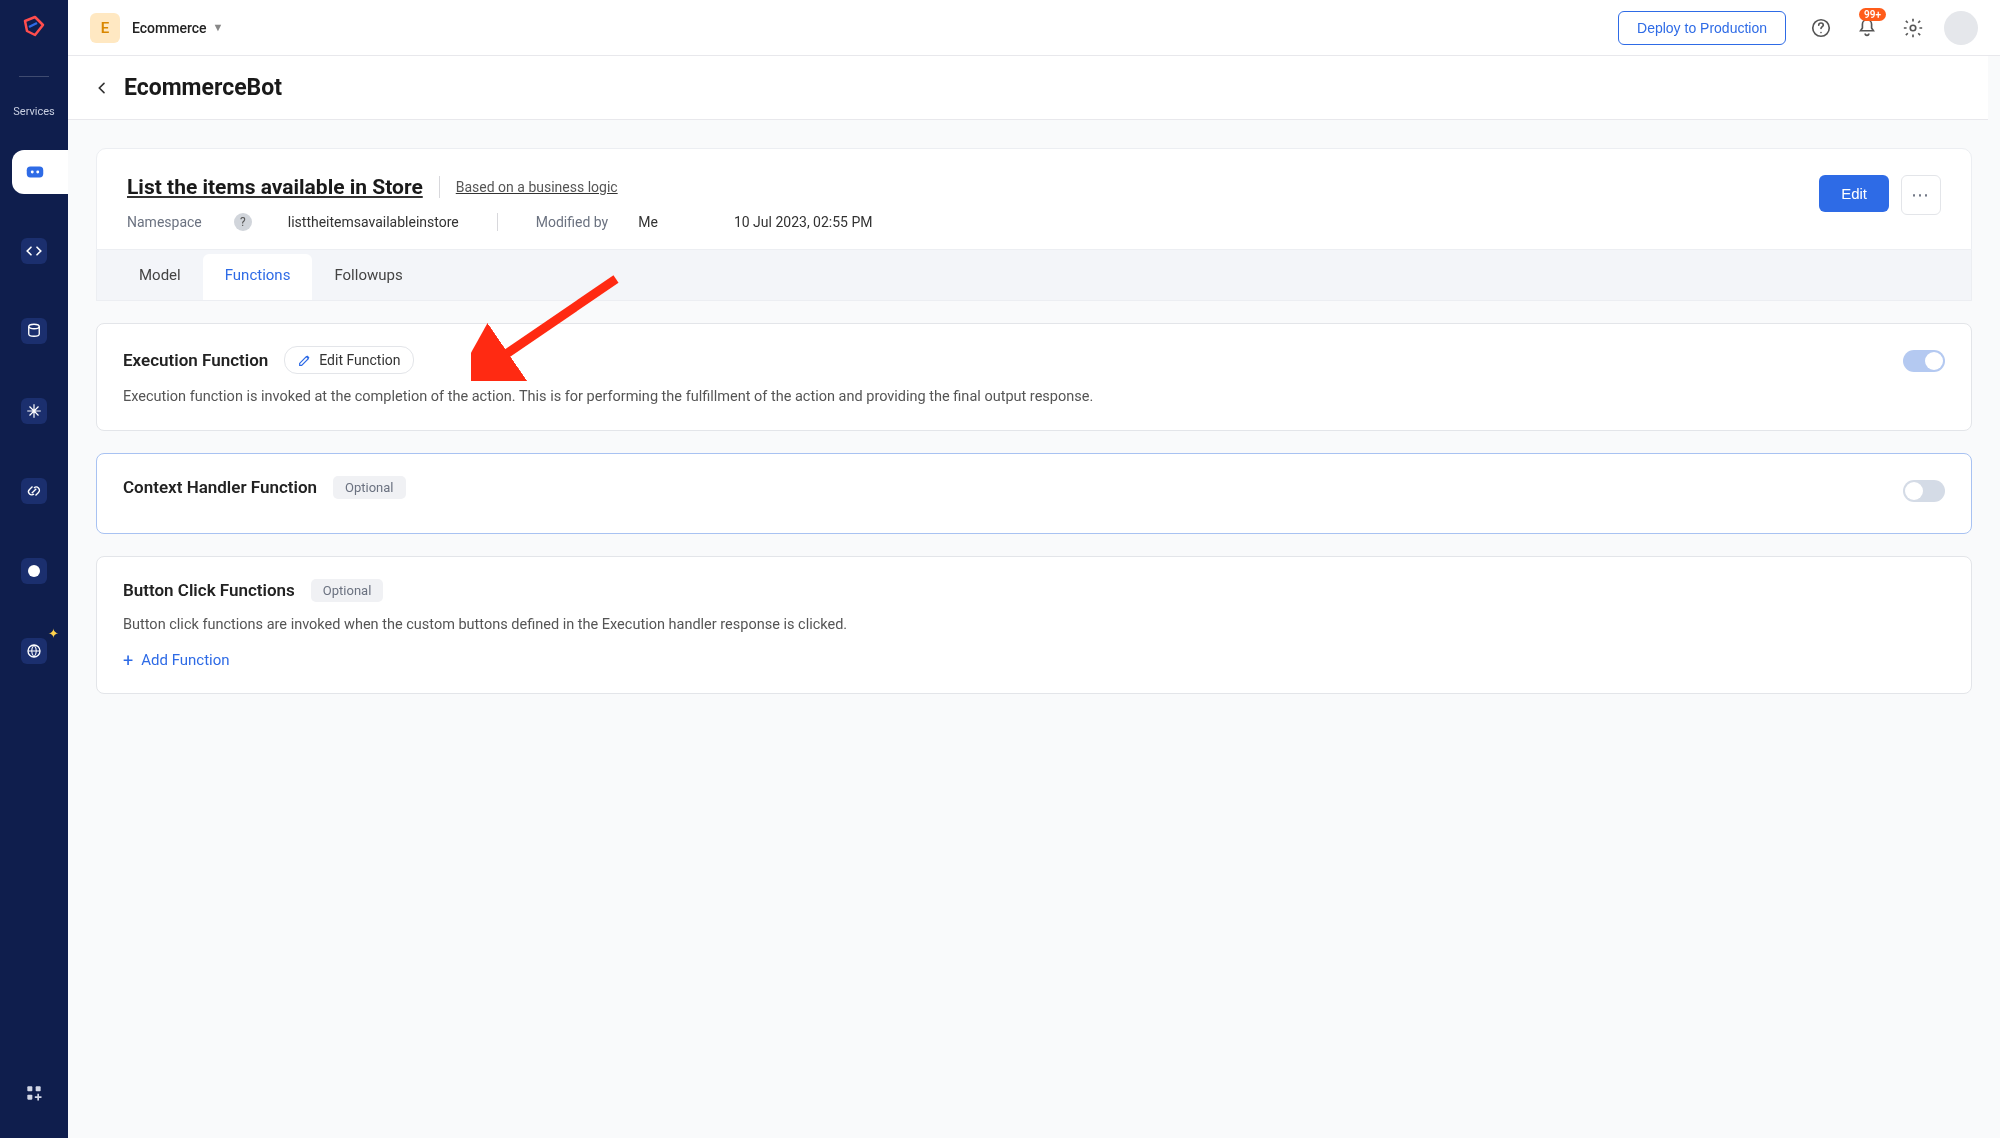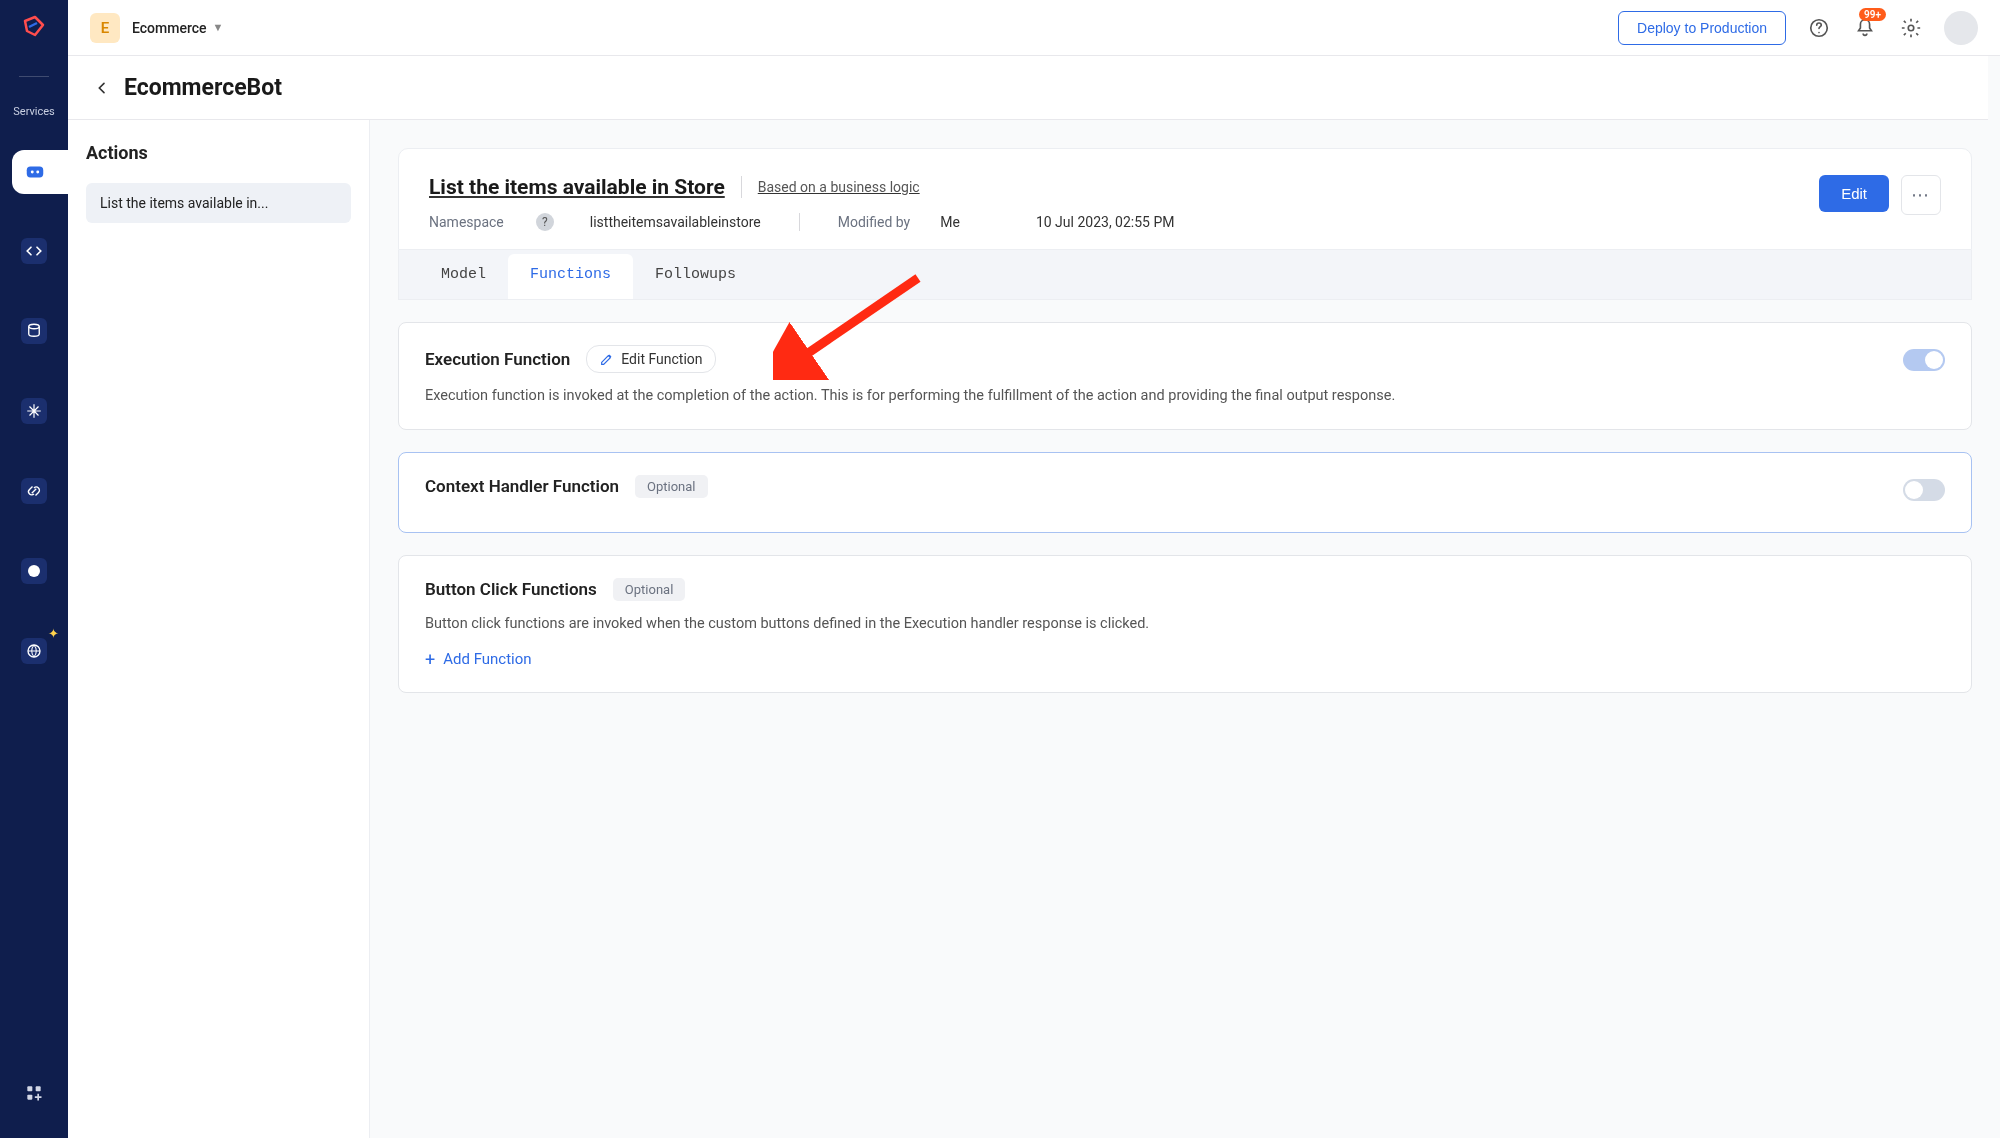--- a/index.html
+++ b/index.html
@@ -16,21 +16,21 @@
 .rail-bottom { margin-top: auto; margin-bottom: 24px; }
 .rail-sparkle { position:absolute; top:-4px; right:-4px; color:#ffd24d; font-size:13px; }
 
 
 .topbar { position: fixed; left: 68px; right: 0; top: 0; height: 56px; background:#fff; border-bottom: 1px solid #e8e8ec; display:flex; align-items:center; padding: 0 22px; }
 .proj-badge { width: 30px; height: 30px; background:#ffe8c2; color:#d98700; font-weight:600; border-radius:6px; display:flex; align-items:center; justify-content:center; margin-right: 12px; font-size:15px; }
 .proj-name { font-weight:500; color:#222; margin-right:6px; }
 .proj-caret { color:#888; font-size:11px; }
 .topbar-spacer { flex:1; }
 .deploy-btn { border:1px solid #2e6be6; color:#2e6be6; background:#fff; padding: 8px 18px; border-radius:6px; font-size:14px; cursor:pointer; }
-.top-icon { width:24px; height:24px; color:#555; margin-left: 22px; cursor:pointer; position:relative; display:flex; align-items:center; justify-content:flex-start; }
+.top-icon { width:24px; height:24px; color:#555; margin-left: 22px; cursor:pointer; position:relative; display:flex; align-items:center; justify-content:flex-end; }
 .notif-badge { position:absolute; top:-8px; right:-8px; background:#ff5c1a; color:#fff; font-size:10px; font-weight:600; padding: 1px 5px; border-radius:9px; }
 .avatar { width:34px; height:34px; border-radius:50%; background:#e5e7eb; margin-left:20px; cursor:pointer; }
 
 
 .crumb-row { position: fixed; left: 68px; right:12px; top:56px; height: 64px; background:#fff; border-bottom:1px solid #e8e8ec; display:flex; align-items:center; padding: 0 18px; }
 .back-chevron { color:#555; cursor:pointer; padding:4px 8px; }
 .crumb-title { font-size: 23px; font-weight:700; color:#1a1a1a; margin-left:6px; }
 
 
 .frame { position:fixed; left:68px; top:120px; right:0; bottom:0; display:flex; background:#f9fafb; }
@@ -51,21 +51,21 @@
 .ph-meta { margin-top:14px; display:flex; align-items:center; color:#6b7280; font-size:14px;gap:24px; }
 .ph-meta .lbl { color:#6b7280; }
 .ph-meta .val { color:#333; margin-left:6px; }
 .ph-meta .q-icon { display:inline-flex; width:18px; height:18px; border-radius:50%; background:#d1d5db; color:#555; font-size:12px; align-items:center; justify-content:center; margin-left:8px; margin-right:6px; }
 .ph-meta-sep { width:1px; height:18px; background:#d8d8dc; margin:0 14px; }
 .edit-btn { background:#2e6be6; color:#fff; border:none; padding:10px 22px; border-radius:6px; font-size:15px; cursor:pointer; margin-right:12px; }
 .more-btn { width:40px; height:40px; border:1px solid #e3e5e9; border-radius:6px; background:#fff; cursor:pointer; color:#6b7280; display:flex; align-items:center; justify-content:center; font-size:18px; letter-spacing:2px; }
 
 
 .tabs-row { background:#f3f5f9; border:1px solid #eceef2; border-top:none; padding: 0 20px; display:flex; }
-.tab { padding: 16px 22px; color:#444; cursor:pointer; font-size:15px;font-family:Liberation Mono, monospace; }
+.tab { padding: 16px 22px; color:#444; cursor:pointer; font-size:15px; }
 .tab.active { color:#2e6be6; background:#fff; border-radius:6px 6px 0 0; margin-top:4px; padding-top:12px; }
 
 
 .cards-wrap { padding: 22px 0; }
 .card { background:#fff; border:1px solid #e3e5e9; border-radius:8px; padding: 22px 26px; margin-bottom: 22px; display:flex; }
 .card.highlighted { border-color:#a8c2f2; }
 .card-body { flex:1; }
 .card-title-row { display:flex; align-items:center; margin-bottom: 12px; }
 .card-title { font-size:17px; font-weight:600; color:#222; margin-right: 16px; }
 .card-desc { color:#555; font-size:14.5px; line-height:1.5; }
@@ -193,24 +193,20 @@
 <div class="crumb-row">
   <span class="back-chevron">
     <svg width="16" height="16" viewBox="0 0 24 24">
         <path d="M15 5 L8 12 L15 19" stroke="#333" stroke-width="2.4" fill="none" stroke-linecap="round"></path>
       </svg>
   </span>
   <span class="crumb-title">EcommerceBot</span>
 </div>
 
 <div class="frame">
-  <div class="side-panel">
-    <div class="side-title">Actions</div>
-    <div class="side-item">List the items available in...</div>
-  </div>
 
   <div class="main">
 
     <div class="page-header">
       <div class="ph-left">
         <div class="ph-title-row">
           <span class="ph-title">List the items available in Store</span>
           <span class="ph-sep"></span>
           <span class="ph-sub">Based on a business logic</span>
         </div>

